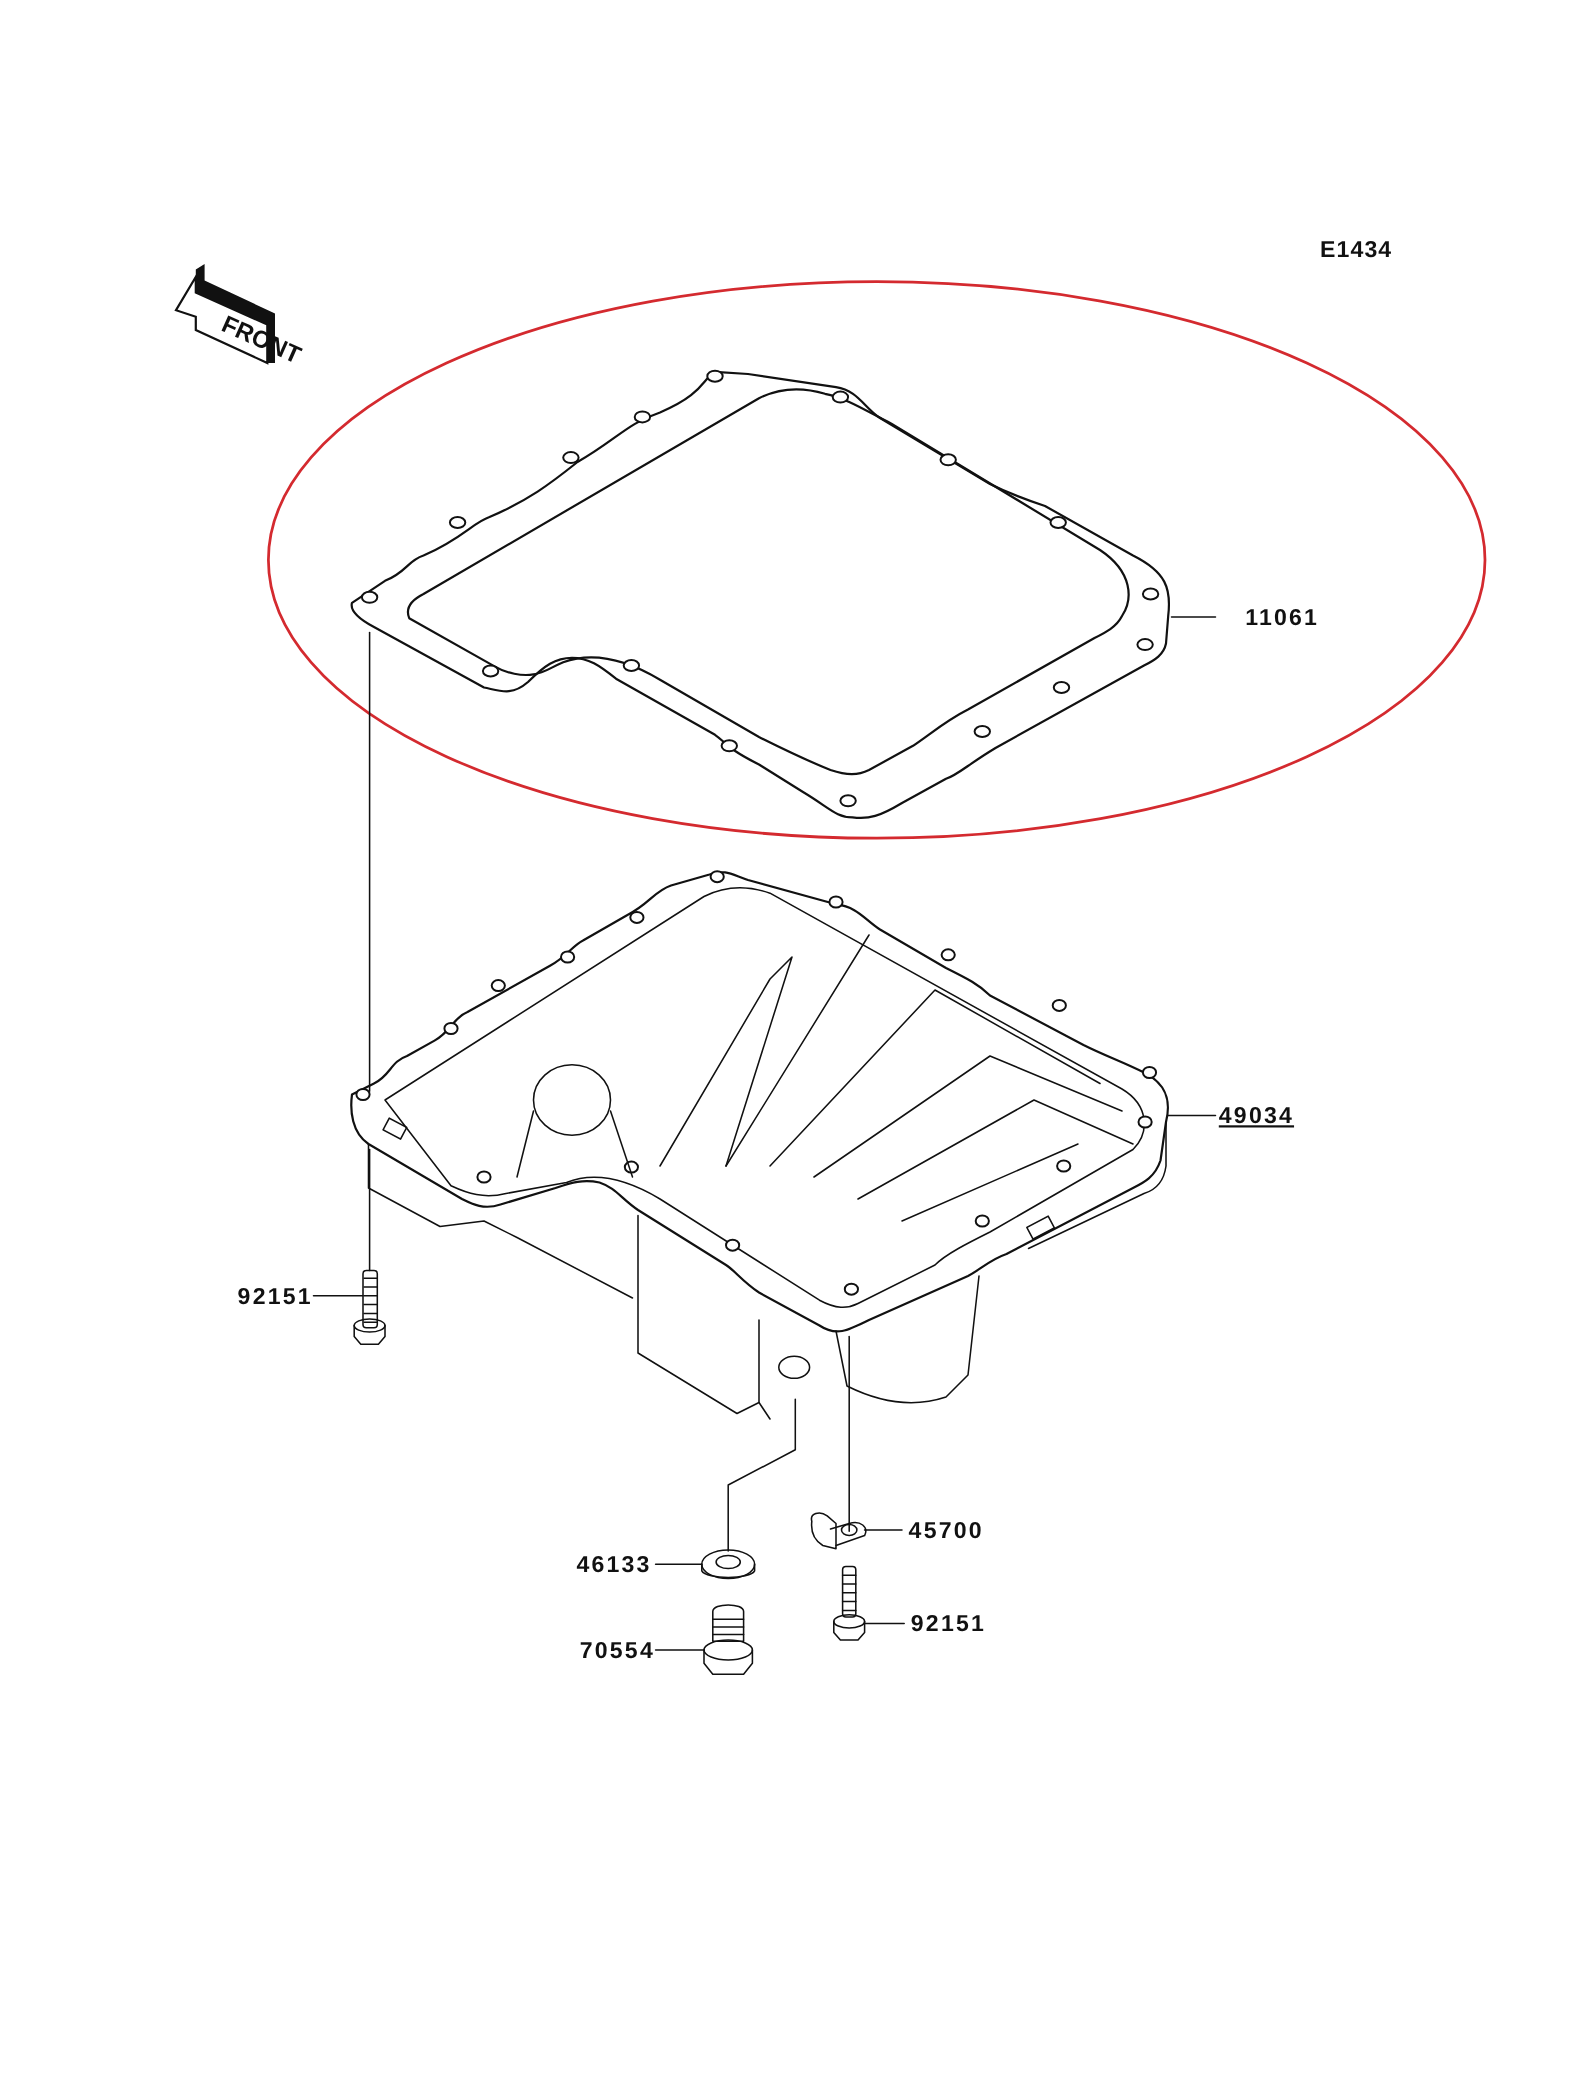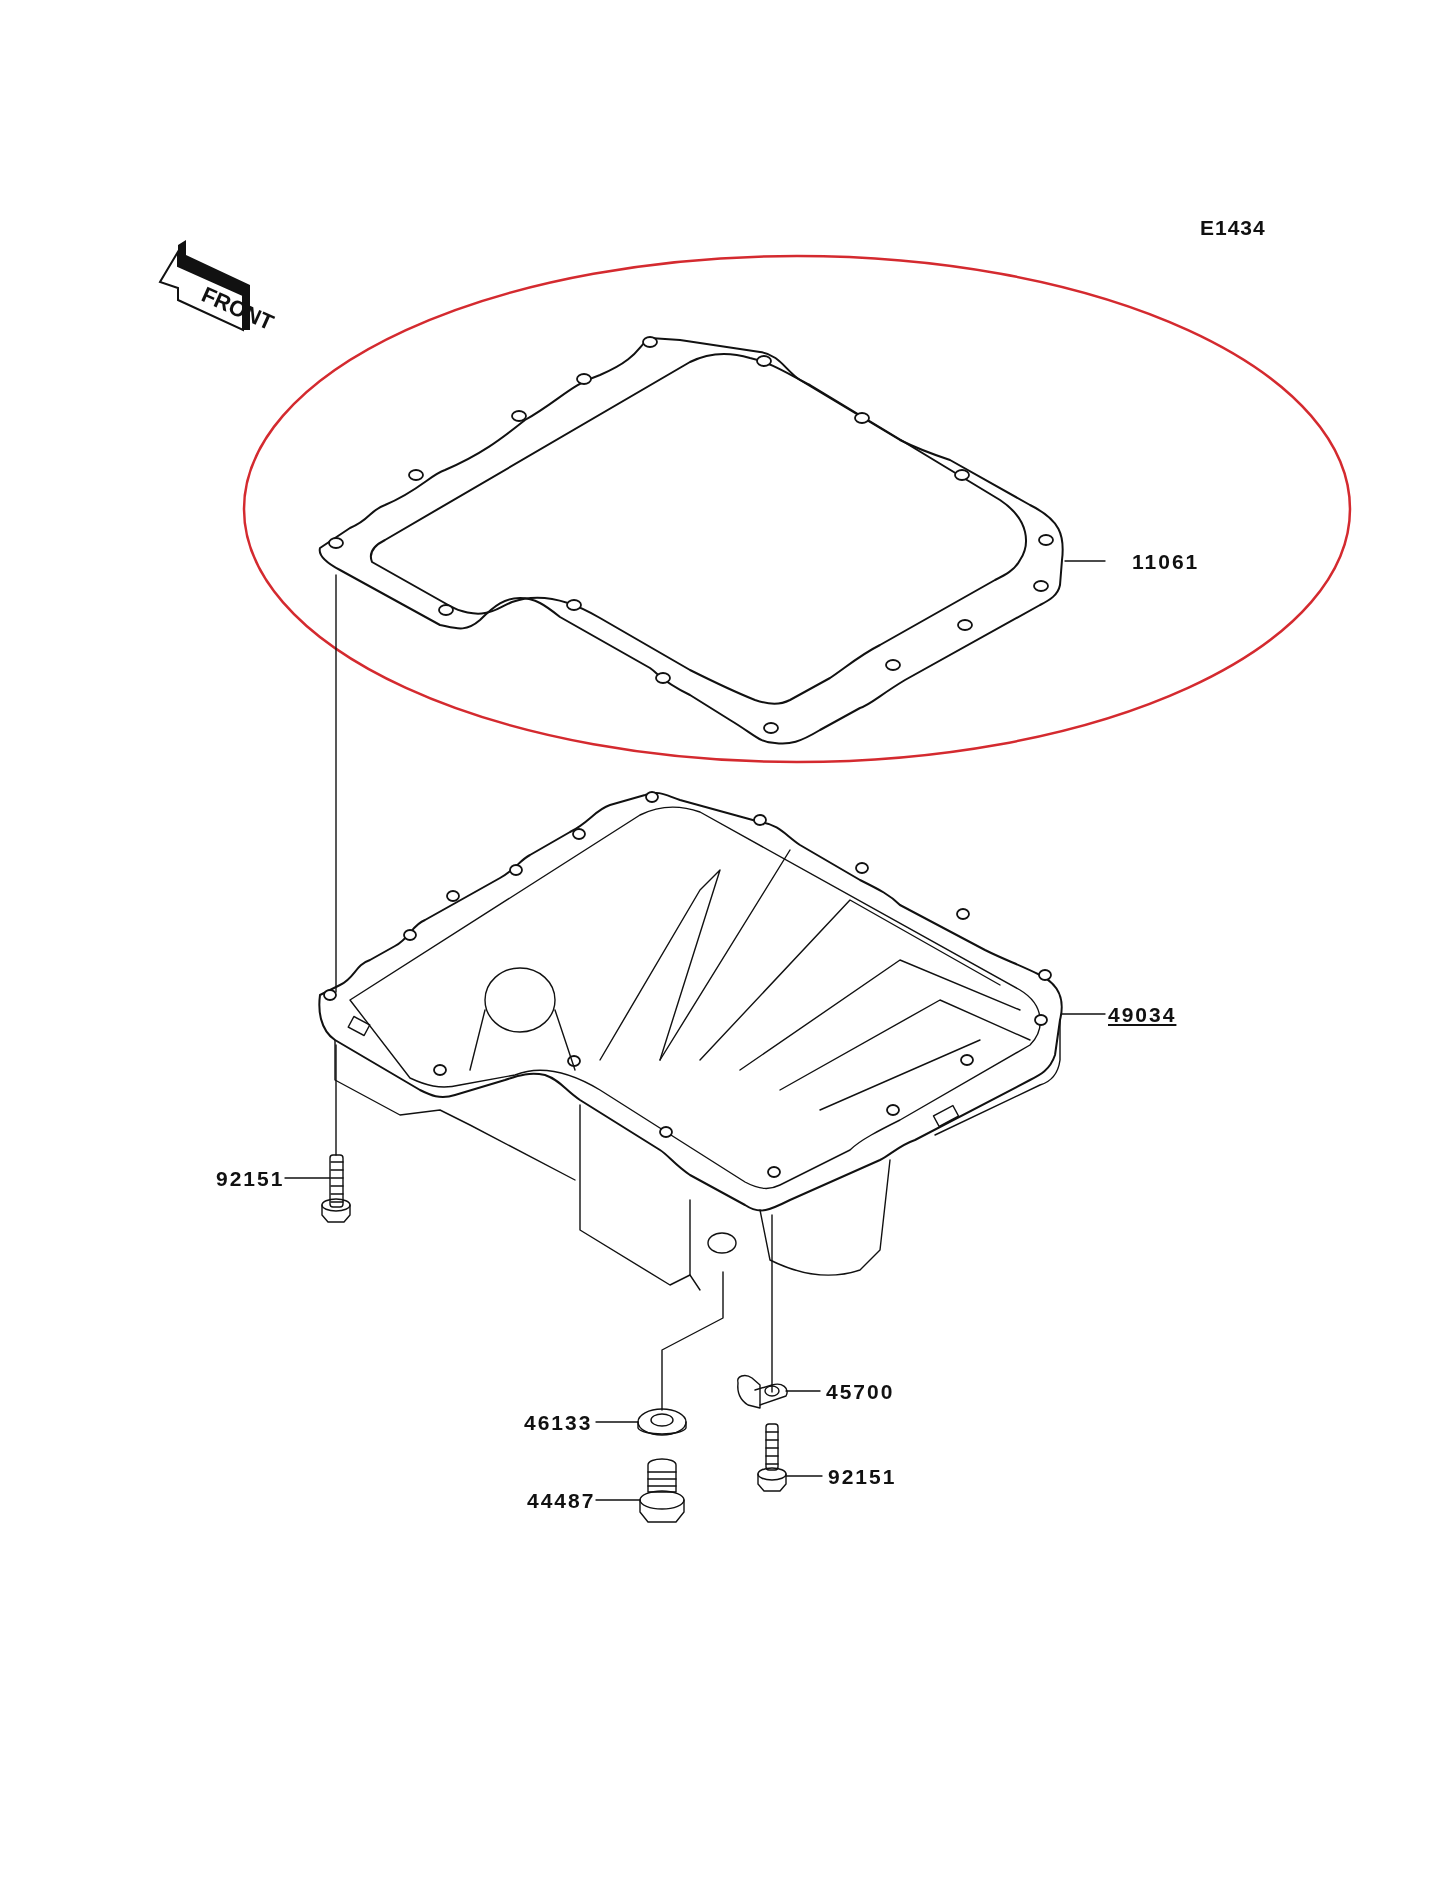--- a/index.html
+++ b/index.html
@@ -142,16 +142,16 @@
     </g>
     <line class="lt" x1="786" y1="1476" x2="822" y2="1476"></line>
   </svg>
 
   <div class="diagram-code">E1434</div>
 
   <div class="part-label" style="left:1108px; top:551px;margin-left:24px;">11061</div>
   <div class="part-label" style="left:1108px; top:1004px;text-decoration:underline;">49034</div>
   <div class="part-label" style="left:216px; top:1168px;">92151</div>
   <div class="part-label" style="left:524px; top:1412px;">46133</div>
-  <div class="part-label" style="left:527px; top:1490px;">44487</div>
+  <div class="part-label" style="left:527px; top:1490px;">70554</div>
   <div class="part-label" style="left:826px; top:1381px;">45700</div>
   <div class="part-label" style="left:828px; top:1466px;">92151</div>
 </div>
 
 </body></html>

